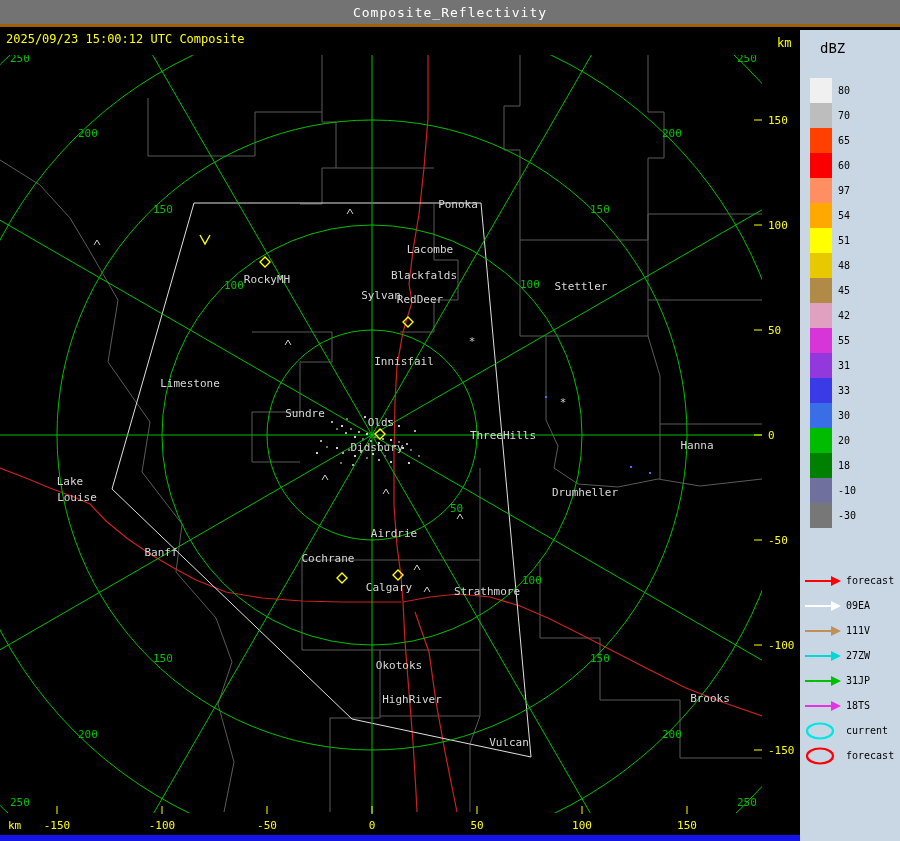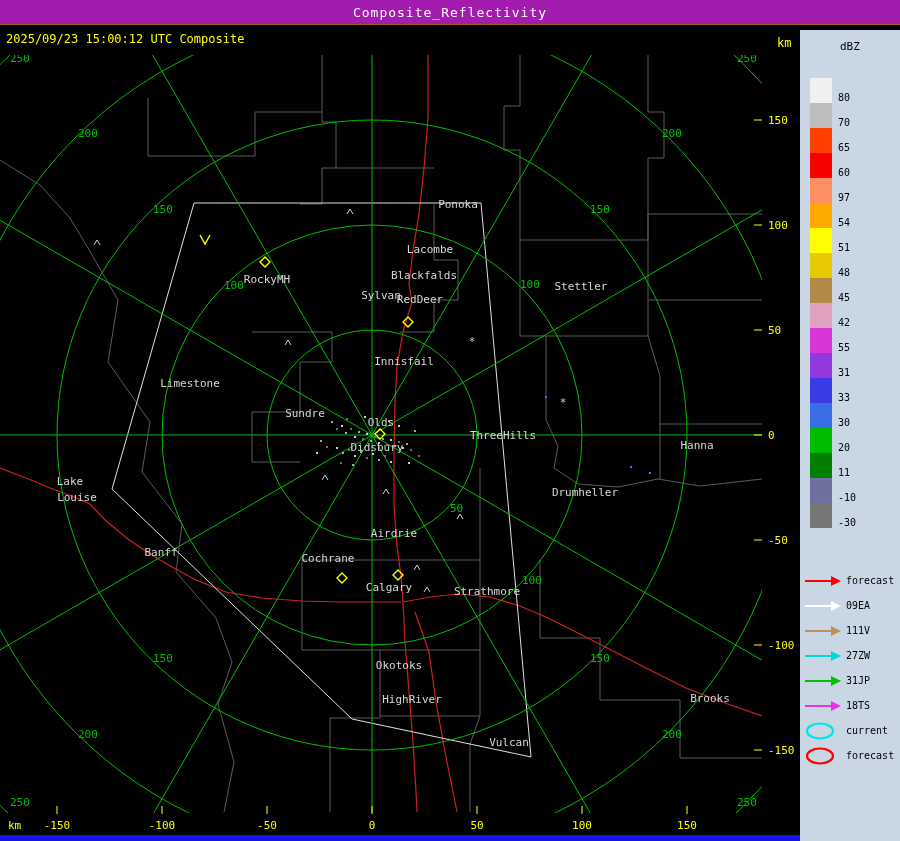--- a/index.html
+++ b/index.html
@@ -1,27 +1,27 @@
 <!DOCTYPE html>
 <html><head>
 <meta charset="utf-8">
 <style>
   html,body{margin:0;padding:0;background:#000;}
   #app{position:relative;width:900px;height:841px;background:#000;overflow:hidden;
        font-family:"DejaVu Sans Mono",monospace;}
-  .titlebar{position:absolute;left:0;top:0;width:900px;height:24px;background:#a21caf;
-            border-bottom:1px solid #a16207;color:#ffffff;font-size:13px;
+  .titlebar{position:absolute;left:0;top:0;width:900px;height:24px;background:#737373;
+            border-bottom:3px solid #a16207;color:#ffffff;font-size:13px;
             display:flex;align-items:center;justify-content:center;letter-spacing:1px;}
   .timestamp{position:absolute;left:6px;top:32px;color:#ffff00;font-size:12px;white-space:pre;}
   .km-top{position:absolute;left:777px;top:36px;color:#ffff00;font-size:12px;}
   #map{position:absolute;left:0;top:24px;}
   .sidebar{position:absolute;left:800px;top:30px;width:100px;height:811px;background:#c9d7e4;color:#000;}
-  .dbz{position:absolute;left:40px;top:10px;font-size:11px;color:#000;}
+  .dbz{position:absolute;left:20px;top:10px;font-size:14px;color:#000;}
   .scale{position:absolute;left:10px;top:48px;}
-  .scale-row{display:flex;align-items:flex-end;height:25px;}
+  .scale-row{display:flex;align-items:center;height:25px;}
   .swatch{width:22px;height:25px;}
   .scale-label{margin-left:6px;font-size:10px;color:#000;}
   .legend{position:absolute;left:5px;top:538px;}
   .legend-row{display:flex;align-items:center;height:25px;}
   .legend-label{margin-left:5px;font-size:10px;color:#000;}
   .strip{position:absolute;left:0;top:835px;width:800px;height:6px;background:#1414e6;}
   svg text{font-family:"DejaVu Sans Mono",monospace;}
 </style>
 </head>
 <body>
@@ -278,21 +278,21 @@
         <div class="scale-row">
           <div class="swatch" style="background: rgb(58, 110, 230);"></div>
           <span class="scale-label">30</span>
         </div>
         <div class="scale-row">
           <div class="swatch" style="background: rgb(0, 188, 0);"></div>
           <span class="scale-label">20</span>
         </div>
         <div class="scale-row">
           <div class="swatch" style="background: rgb(0, 128, 0);"></div>
-          <span class="scale-label">11</span>
+          <span class="scale-label">18</span>
         </div>
         <div class="scale-row">
           <div class="swatch" style="background: rgb(112, 112, 158);"></div>
           <span class="scale-label">-10</span>
         </div>
         <div class="scale-row">
           <div class="swatch" style="background: rgb(119, 119, 119);"></div>
           <span class="scale-label">-30</span>
         </div>
       </div>

